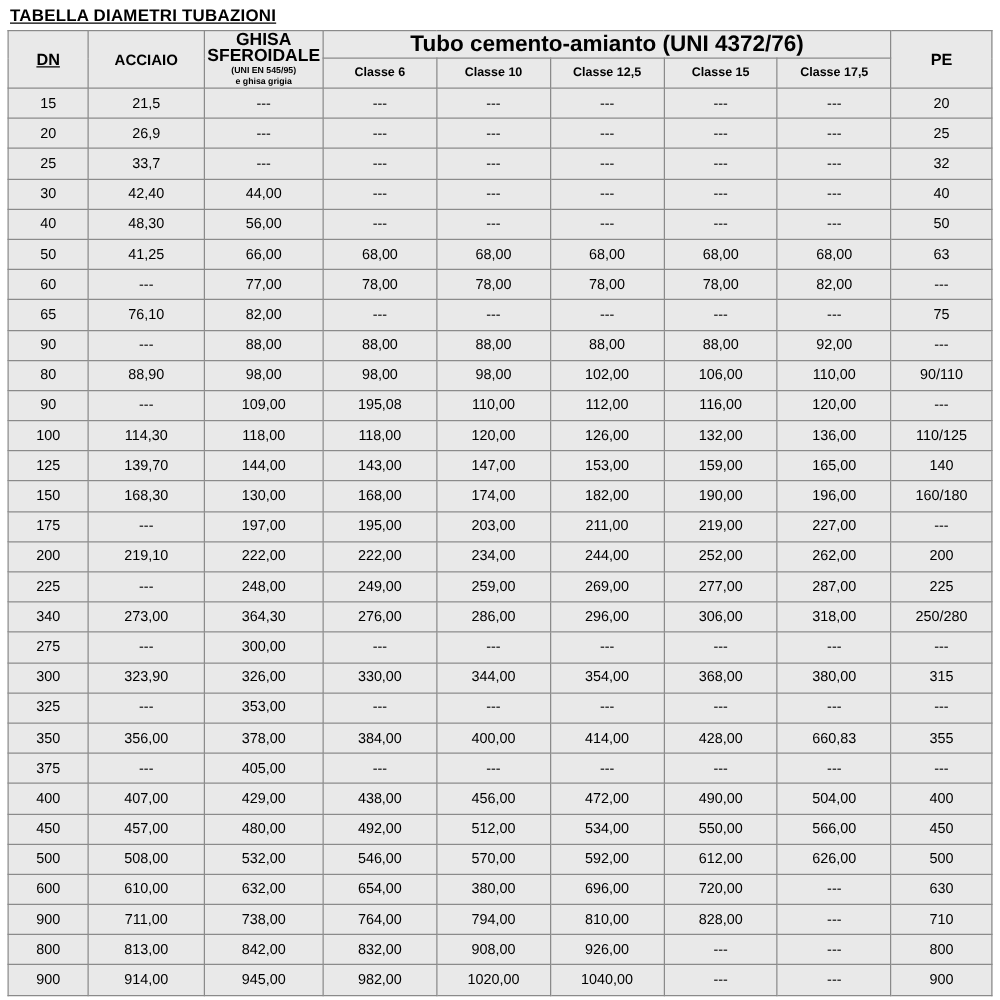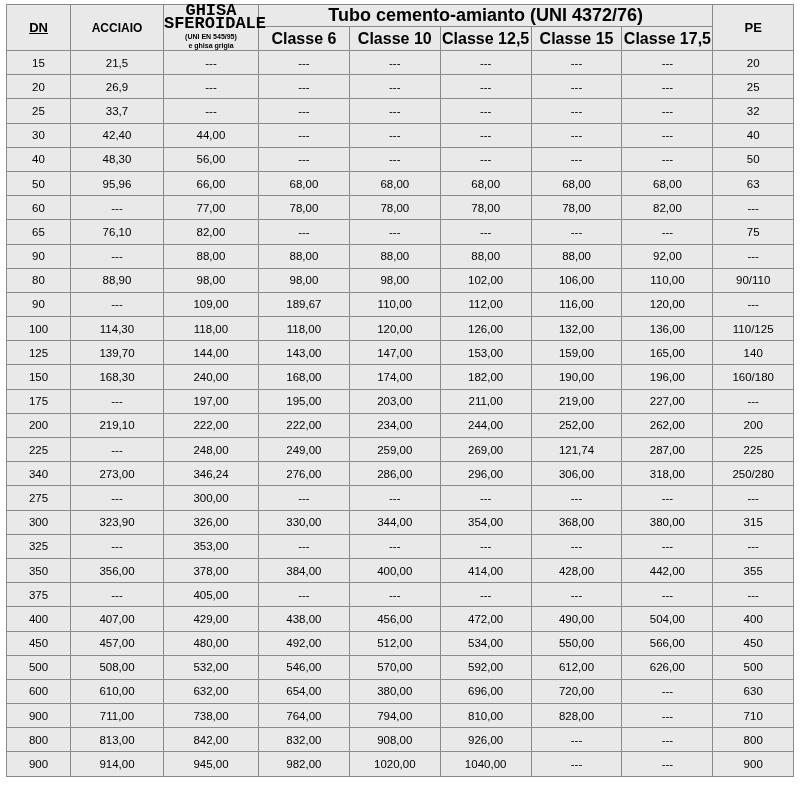--- a/index.html
+++ b/index.html
@@ -42,65 +42,65 @@
     background: #e9e9e9;
   }
   thead th {
     background: #d2d2d2;
     font-weight: bold;
   }
   .hdr-dn { font-size: 13px; text-decoration: underline; }
   .hdr-acciaio { font-size: 12px; }
   .hdr-pe { font-size: 13px; }
   .hdr-ghisa-main {
-    font-size: 17px;
+    font-size: 14px;
     font-weight: bold;
     line-height: 12.5px;
     display: block;
-    font-family: Liberation Mono, monospace;
   }
   .hdr-ghisa-sub {
     display: block;
     font-size: 7px;
     font-weight: bold;
     line-height: 9px;
     margin-top: 2px;
   }
   .hdr-ghisa-sub2 {
     display: block;
     font-size: 7px;
     font-weight: bold;
     line-height: 9px;
   }
   .hdr-group {
     font-size: 18px;
     font-weight: bold;
     height: 21px;
   }
   .hdr-classe {
-    font-size: 16px;
+    font-size: 10px;
     font-weight: bold;
     line-height: 13px;
   }
   tbody td {
     height: 23.2px;
     font-size: 11.5px;
   }
   tbody td.dn-cell { font-size: 11.5px; }
   .col-dn { width: 62px; }
   .col-acciaio { width: 90px; }
   .col-ghisa { width: 92px; }
   .col-cls { width: 88px; }
   .col-pe { width: 78px; }
 </style>
 </head>
 <body>
 
 <div class="page">
 
+  <div class="doc-title">TABELLA DIAMETRI TUBAZIONI</div>
 
   <table class="diam">
     <colgroup>
       <col class="col-dn">
       <col class="col-acciaio">
       <col class="col-ghisa">
       <col class="col-cls">
       <col class="col-cls">
       <col class="col-cls">
       <col class="col-cls">
@@ -178,21 +178,21 @@
           <td>56,00</td>
           <td>---</td>
           <td>---</td>
           <td>---</td>
           <td>---</td>
           <td>---</td>
           <td>50</td>
         </tr>
         <tr>
           <td class="dn-cell">50</td>
-          <td>95,96</td>
+          <td>41,25</td>
           <td>66,00</td>
           <td>68,00</td>
           <td>68,00</td>
           <td>68,00</td>
           <td>68,00</td>
           <td>68,00</td>
           <td>63</td>
         </tr>
         <tr>
           <td class="dn-cell">60</td>
@@ -235,21 +235,21 @@
           <td>98,00</td>
           <td>102,00</td>
           <td>106,00</td>
           <td>110,00</td>
           <td>90/110</td>
         </tr>
         <tr>
           <td class="dn-cell">90</td>
           <td>---</td>
           <td>109,00</td>
-          <td>189,67</td>
+          <td>195,08</td>
           <td>110,00</td>
           <td>112,00</td>
           <td>116,00</td>
           <td>120,00</td>
           <td>---</td>
         </tr>
         <tr>
           <td class="dn-cell">100</td>
           <td>114,30</td>
           <td>118,00</td>
@@ -267,21 +267,21 @@
           <td>143,00</td>
           <td>147,00</td>
           <td>153,00</td>
           <td>159,00</td>
           <td>165,00</td>
           <td>140</td>
         </tr>
         <tr>
           <td class="dn-cell">150</td>
           <td>168,30</td>
-          <td>240,00</td>
+          <td>130,00</td>
           <td>168,00</td>
           <td>174,00</td>
           <td>182,00</td>
           <td>190,00</td>
           <td>196,00</td>
           <td>160/180</td>
         </tr>
         <tr>
           <td class="dn-cell">175</td>
           <td>---</td>
@@ -304,28 +304,28 @@
           <td>262,00</td>
           <td>200</td>
         </tr>
         <tr>
           <td class="dn-cell">225</td>
           <td>---</td>
           <td>248,00</td>
           <td>249,00</td>
           <td>259,00</td>
           <td>269,00</td>
-          <td>121,74</td>
+          <td>277,00</td>
           <td>287,00</td>
           <td>225</td>
         </tr>
         <tr>
           <td class="dn-cell">340</td>
           <td>273,00</td>
-          <td>346,24</td>
+          <td>364,30</td>
           <td>276,00</td>
           <td>286,00</td>
           <td>296,00</td>
           <td>306,00</td>
           <td>318,00</td>
           <td>250/280</td>
         </tr>
         <tr>
           <td class="dn-cell">275</td>
           <td>---</td>
@@ -360,21 +360,21 @@
           <td>---</td>
         </tr>
         <tr>
           <td class="dn-cell">350</td>
           <td>356,00</td>
           <td>378,00</td>
           <td>384,00</td>
           <td>400,00</td>
           <td>414,00</td>
           <td>428,00</td>
-          <td>442,00</td>
+          <td>660,83</td>
           <td>355</td>
         </tr>
         <tr>
           <td class="dn-cell">375</td>
           <td>---</td>
           <td>405,00</td>
           <td>---</td>
           <td>---</td>
           <td>---</td>
           <td>---</td>

